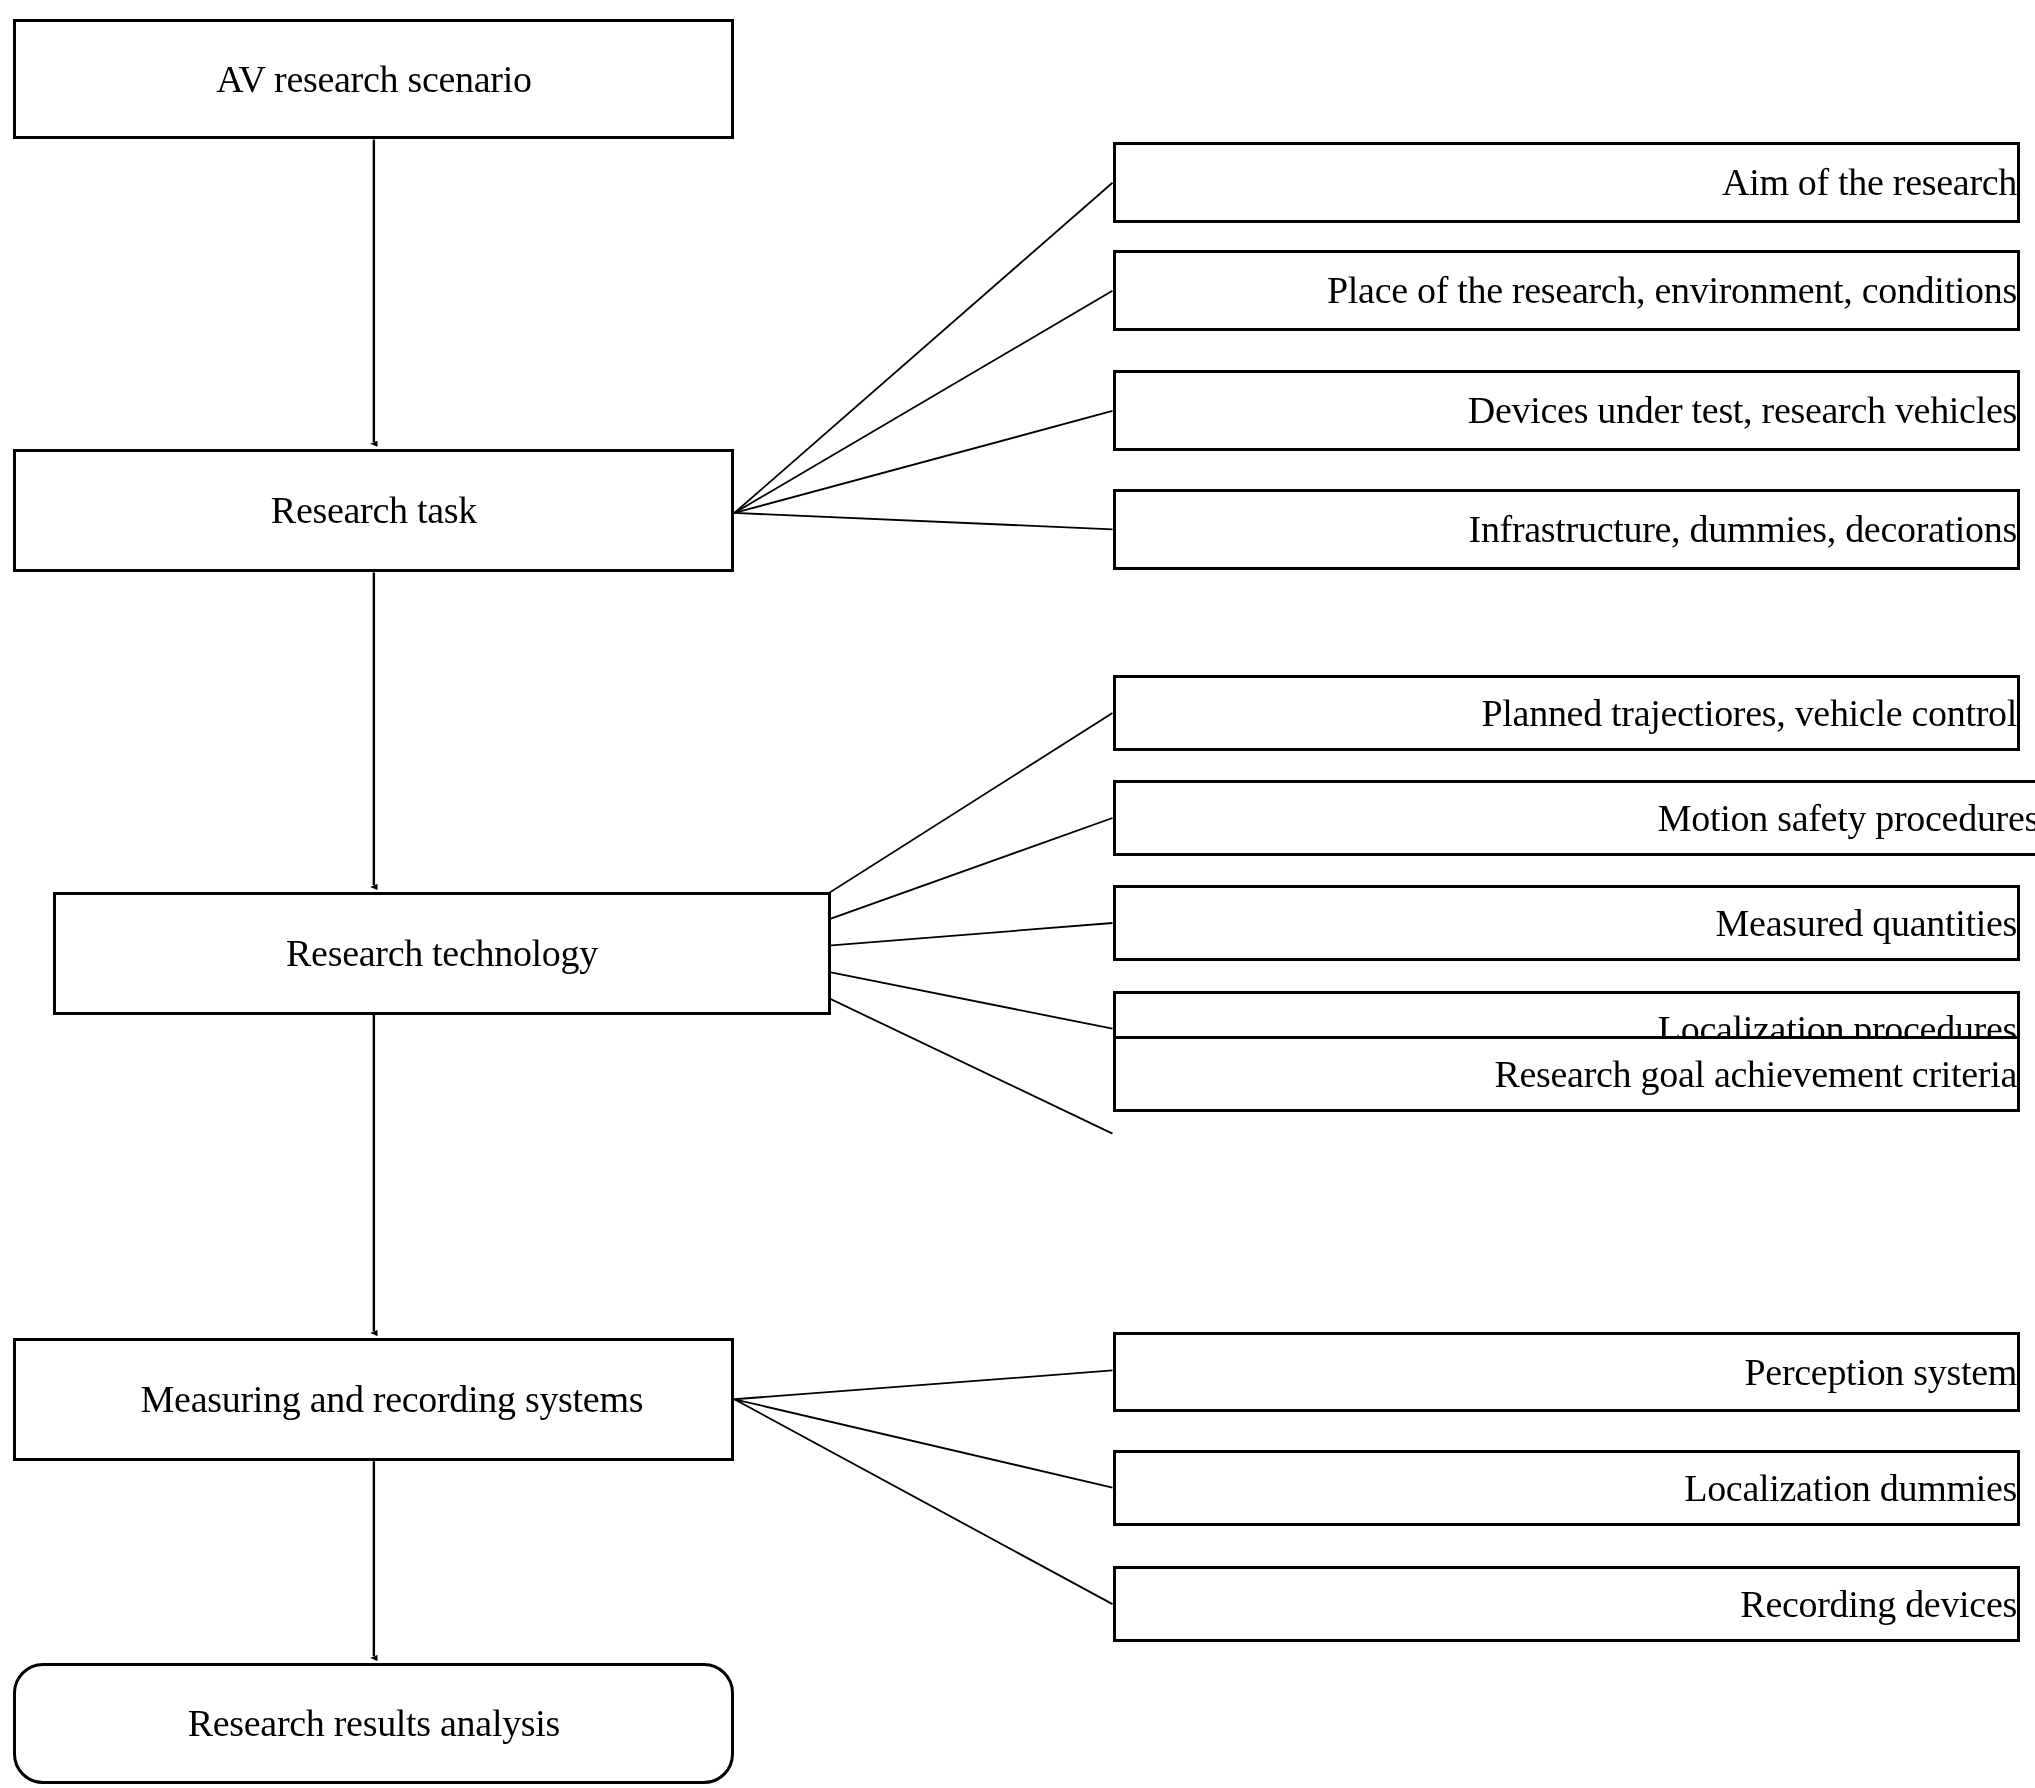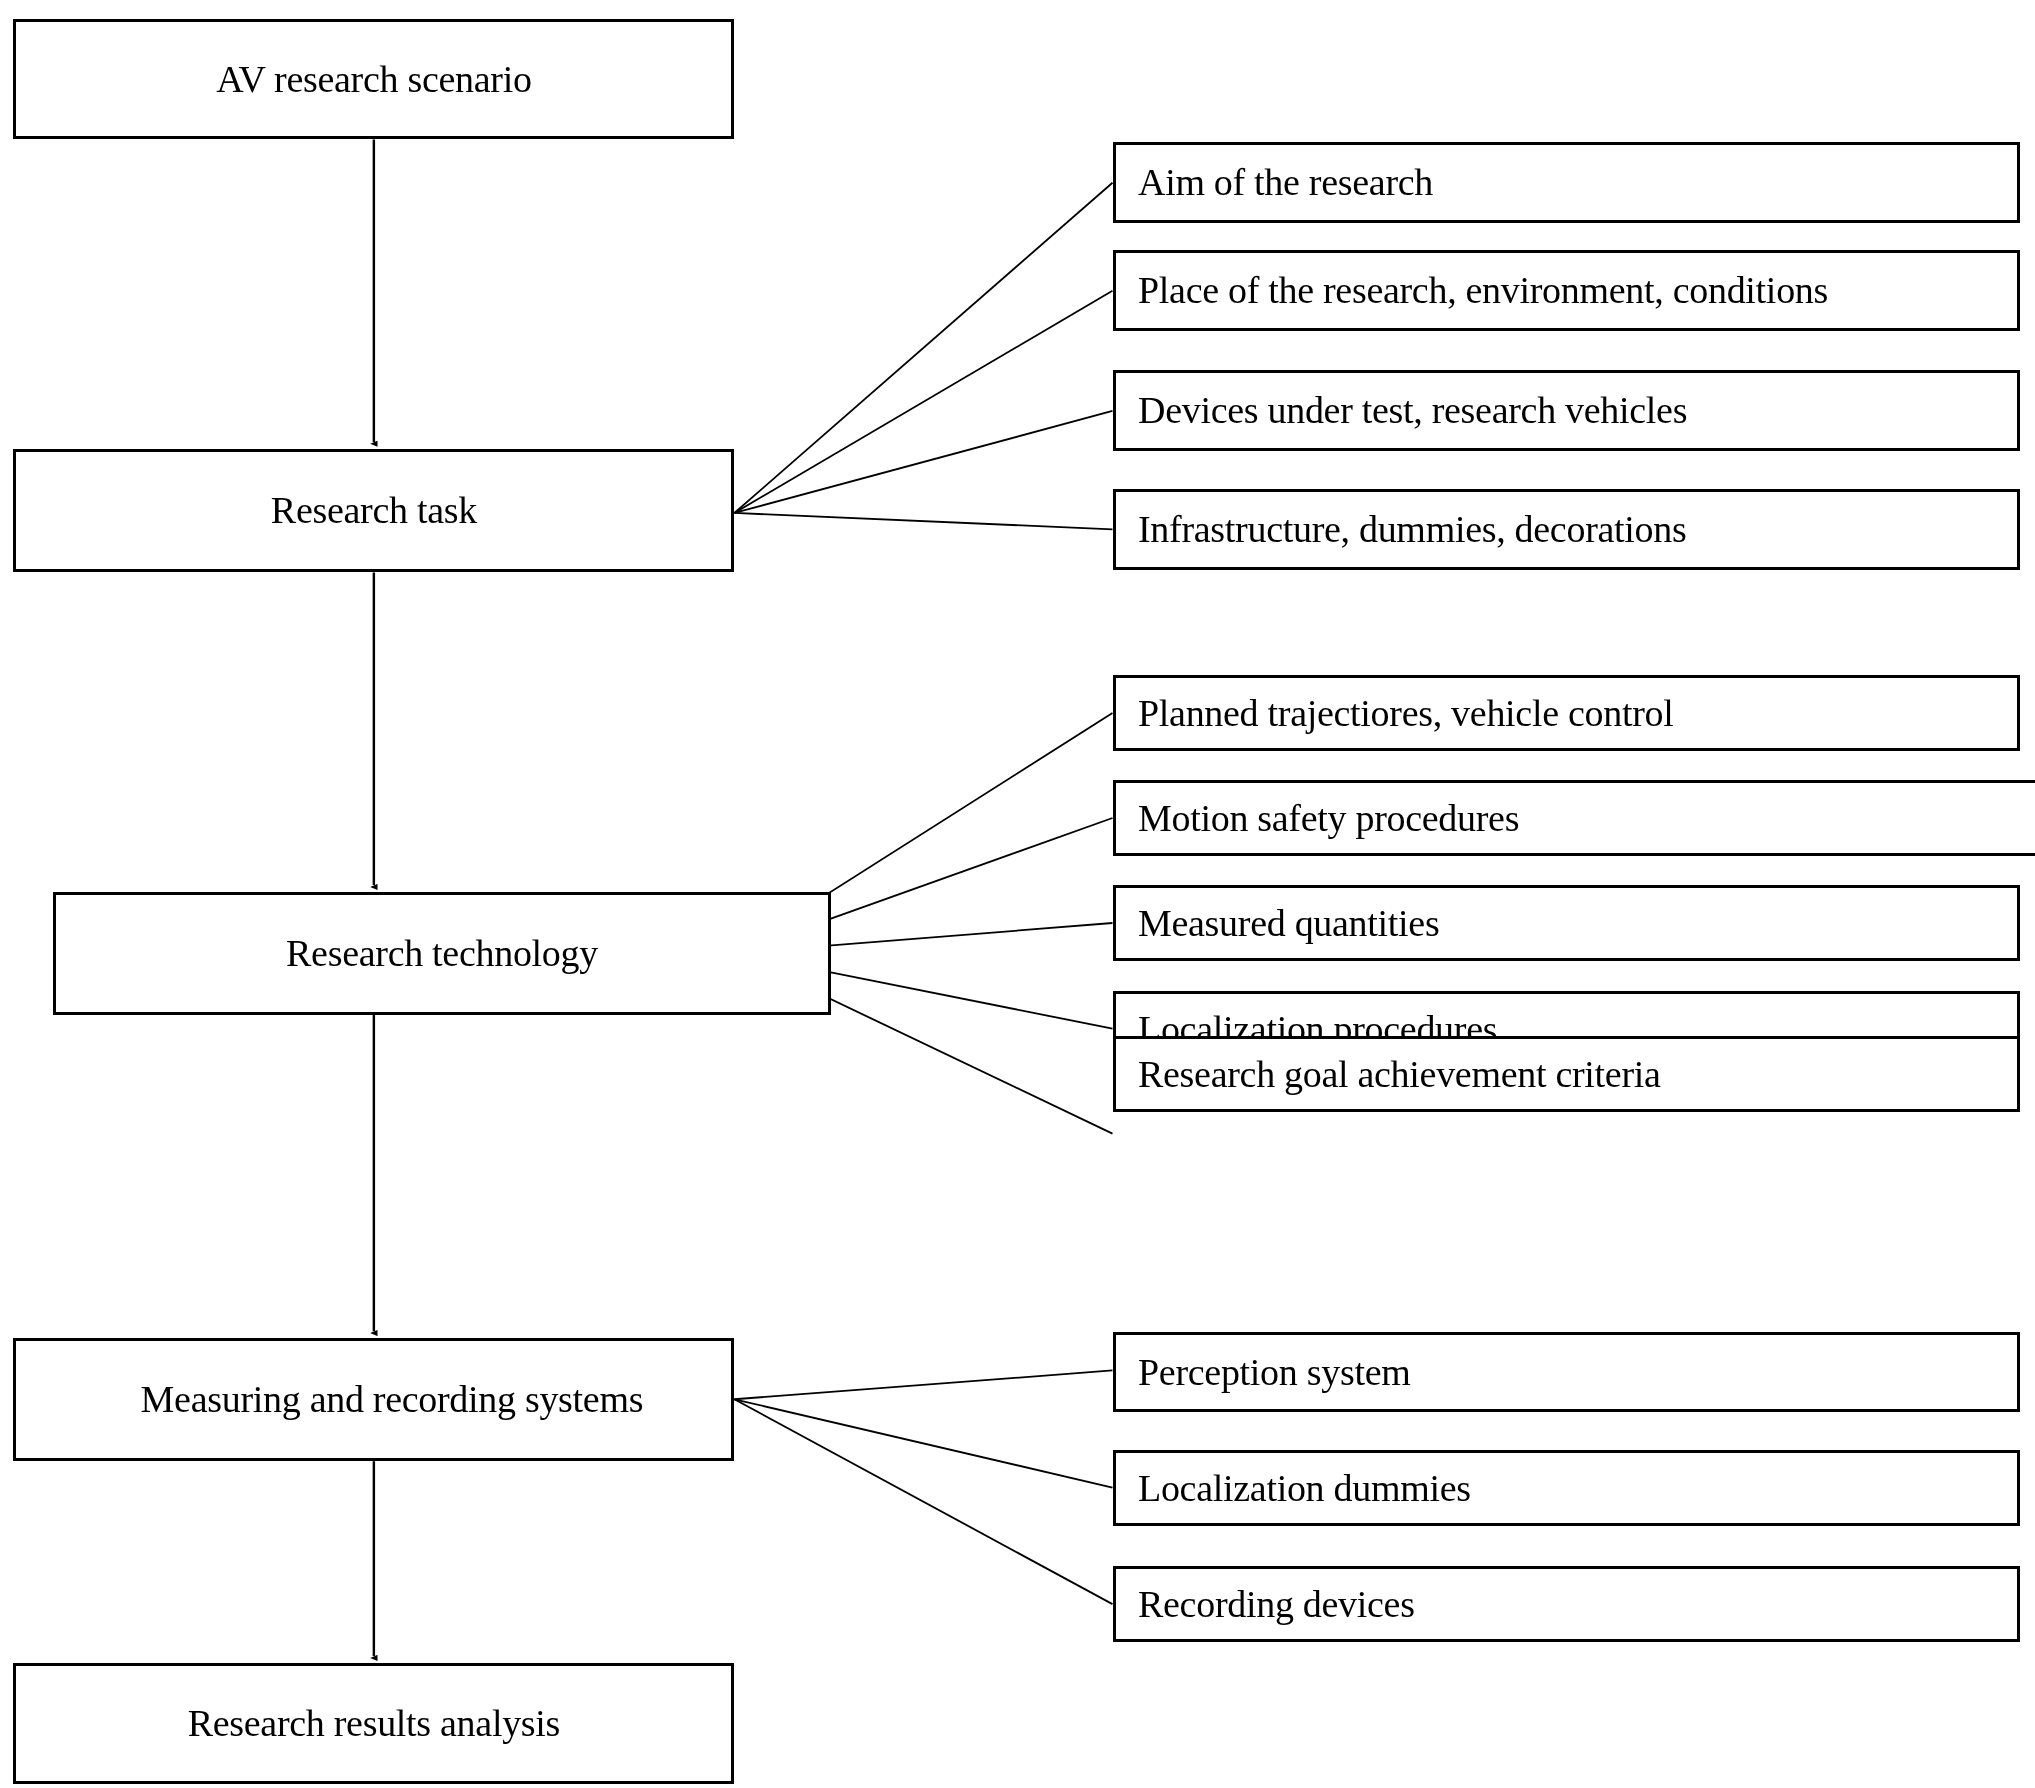--- a/index.html
+++ b/index.html
@@ -42,21 +42,21 @@
     letter-spacing: -0.3px;
     white-space: nowrap;
   }
   
   .spine .label {
     text-align: center;
     padding: 0 8.5px;
   }
   
   .leaf .label {
-    text-align: left;
+    text-align: right;
     padding-left: 22px;
   }
 </style>
 </head>
 <body>
 
 <div id="canvas">
 
   <svg id="wires" viewBox="0 0 3353 2947" preserveAspectRatio="none" aria-hidden="true">
     <defs>
@@ -92,21 +92,21 @@
       </div>
       <div class="node spine" style="left: 13.4px; top: 449px; width: 721px; height: 123px;">
         <span class="label">Research task</span>
       </div>
       <div class="node spine" style="left: 16px; top: 892px; width: 778px; height: 123px; margin-left: 37px;">
         <span class="label">Research technology</span>
       </div>
       <div class="node spine" style="left: 13.4px; top: 1338px; width: 721px; height: 123px; padding-left: 36px;">
         <span class="label">Measuring and recording systems</span>
       </div>
-      <div class="node spine" style="left: 13.4px; top: 1663px; width: 721px; height: 121px;">
+      <div class="node spine" style="left: 13.4px; top: 1663px; width: 721px; height: 121px; border-radius: 30px;">
         <span class="label">Research results analysis</span>
       </div>
       <div class="node leaf" style="left: 1113px; top: 142px; width: 907px; height: 81px;">
         <span class="label">Aim of the research</span>
       </div>
       <div class="node leaf" style="left: 1113px; top: 250px; width: 907px; height: 81px;">
         <span class="label">Place of the research, environment, conditions</span>
       </div>
       <div class="node leaf" style="left: 1113px; top: 370px; width: 907px; height: 81px;">
         <span class="label">Devices under test, research vehicles</span>

